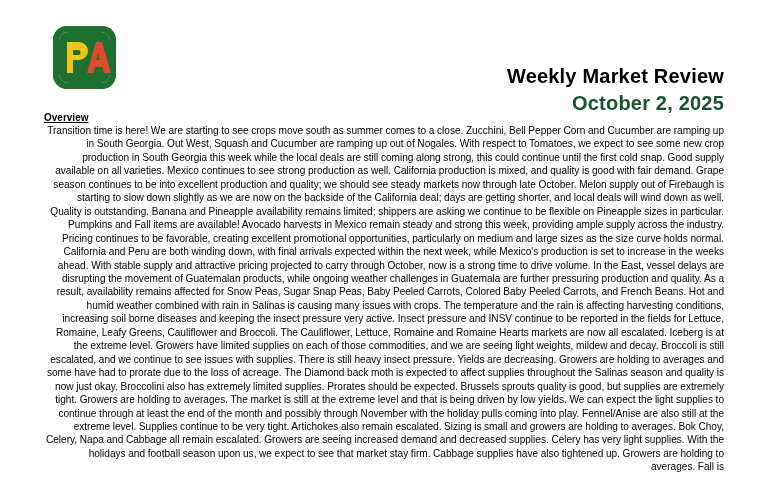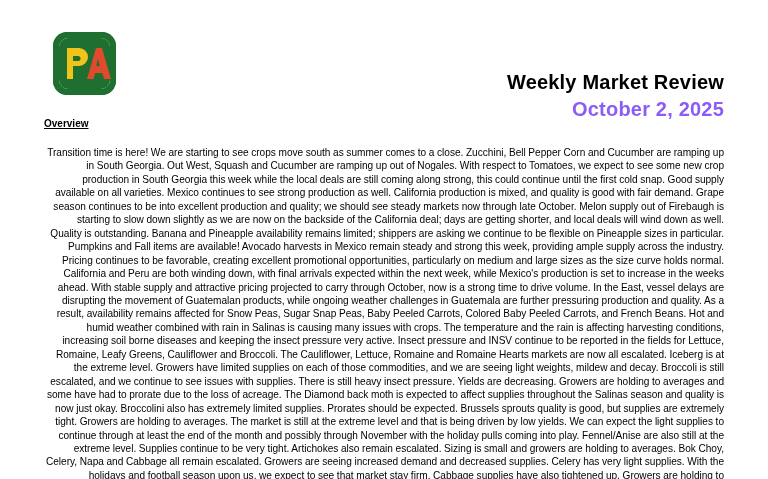--- a/index.html
+++ b/index.html
@@ -12,21 +12,21 @@
     background: #ffffff;
     font-family: "Liberation Sans", sans-serif;
     color: #000000;
     overflow: hidden;
   }
   .page {
     position: relative;
     width: 768px;
     height: 479px;
     box-sizing: border-box;
-    padding: 8px 44px;
+    padding: 2px 44px;
   }
   .header {
     position: relative;
     height: 96px;
   }
   .logo {
     position: absolute;
     left: 9px;
     top: 24px;
     width: 63px;
@@ -50,29 +50,29 @@
     font-weight: bold;
     letter-spacing: 0.2px;
     line-height: 24px;
     color: #000;
   }
   .title-date {
     font-size: 20px;
     font-weight: bold;
     letter-spacing: 0.2px;
     line-height: 24px;
-    color: #8b5cf6;
+    color: #14532d;
     margin-top: 3px;
   }
   .section-head {
     font-size: 10px;
     font-weight: bold;
     text-decoration: underline;
     margin-top: 14px;
-    margin-bottom: 16px;
+    margin-bottom: 0;
     line-height: 12px;
   }
   .body-text {
     font-size: 10.1px;
     line-height: 13.45px;
     text-align: right;
     letter-spacing: -0.01px;
     word-spacing: -0.15px;
   }
 </style>

